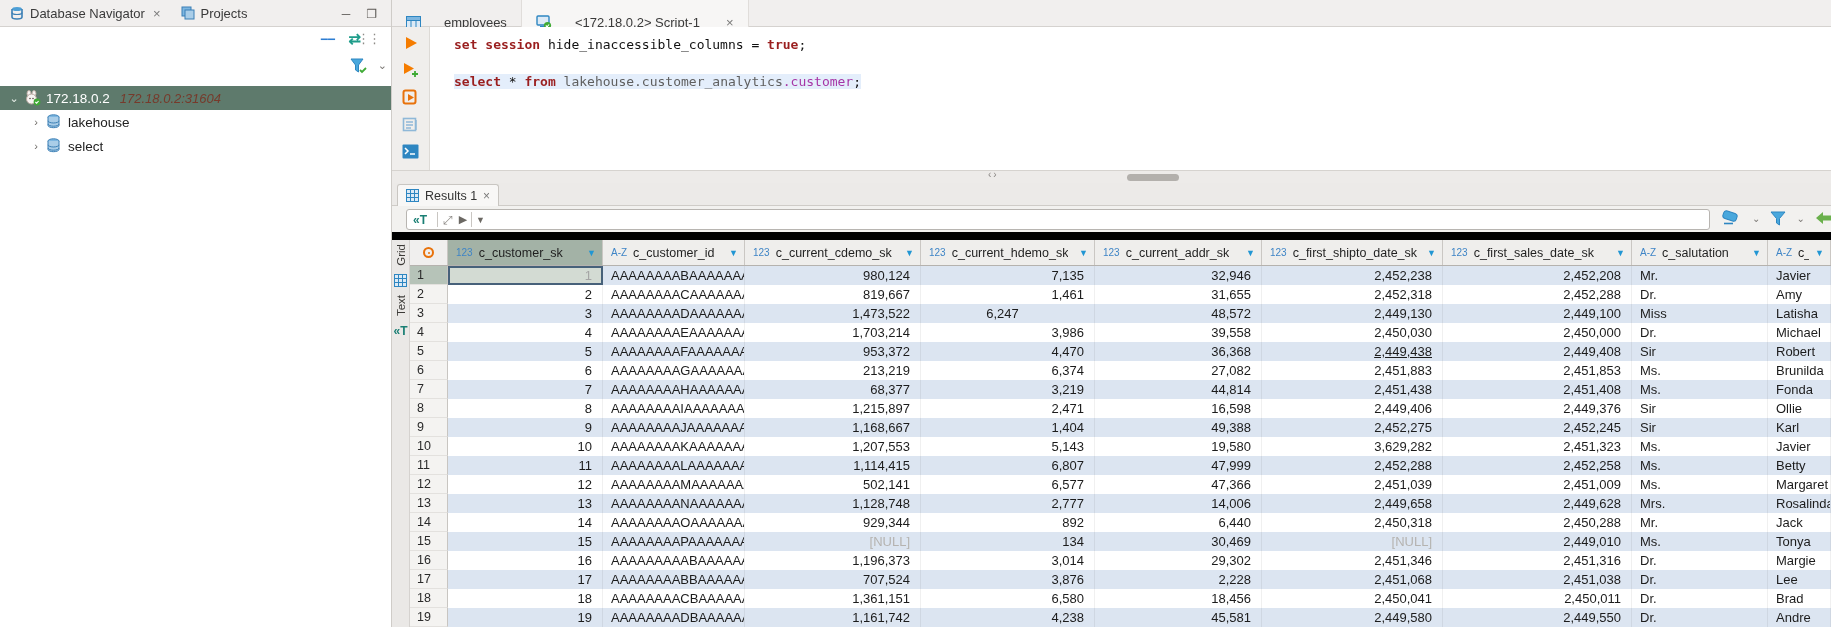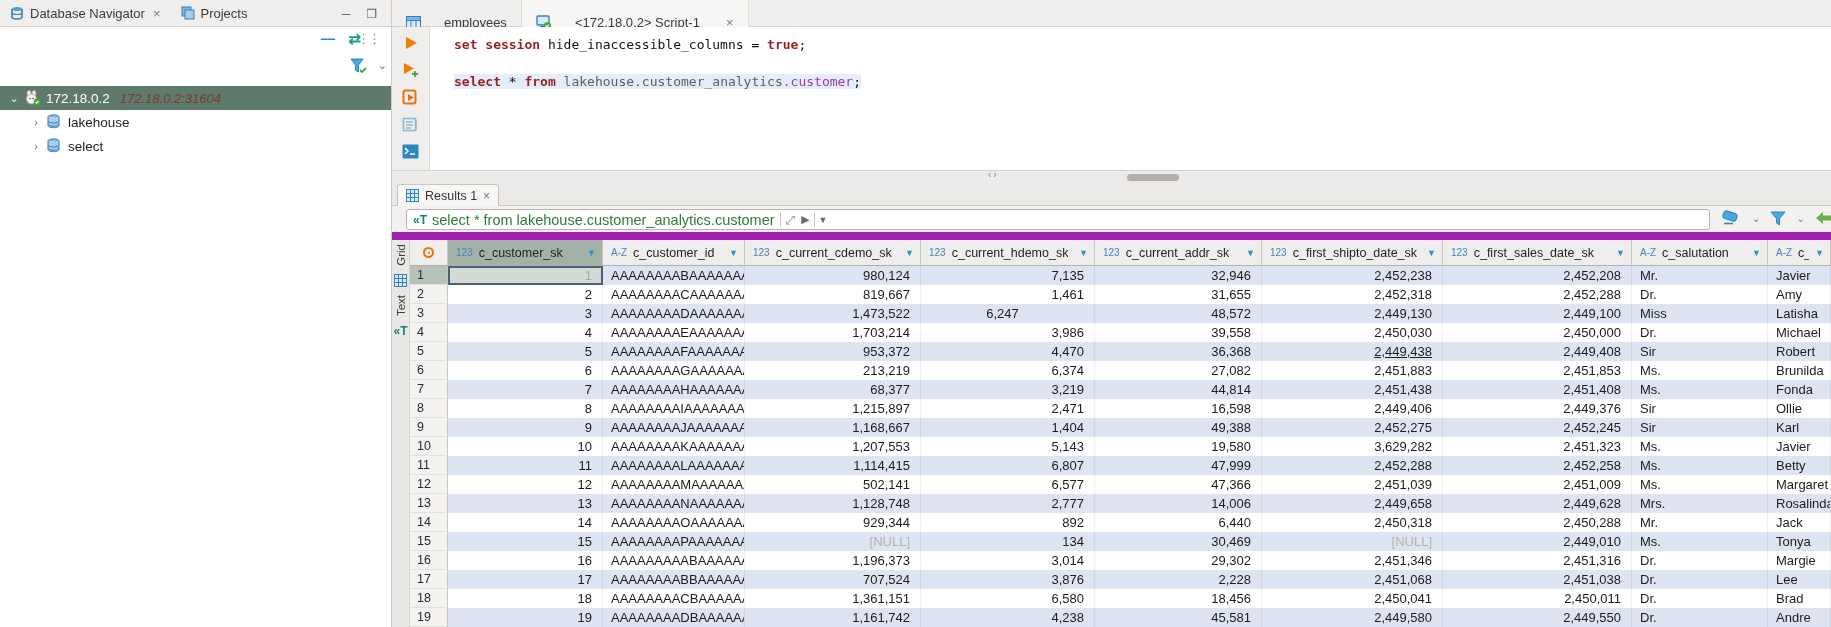--- a/index.html
+++ b/index.html
@@ -51,21 +51,21 @@
   .tok-plain { color:#111; }
   .tok-schema { color:#5f5f5f; }
   .tok-table { color:#a635a6; }
 
   
   .splitter { position:absolute; left:392px; right:0; top:170px; height:13px; background:#edebe9; border-top:1px solid #d6d3cf; }
   .hscroll-thumb { position:absolute; left:735px; top:3px; width:52px; height:7px; background:#b3b0ac; border-radius:4px; }
   .sash-grip { position:absolute; left:596px; top:-2px; color:#8b8885; font-size:10px; letter-spacing:2px; }
 
   
-  .results { position:absolute; left:392px; right:0; top:183px; bottom:0; background:#a21caf; }
+  .results { position:absolute; left:392px; right:0; top:183px; bottom:0; background:#000000; }
   .res-tabbar { position:absolute; left:0; right:0; top:0; height:23px; background:#eceae8; border-bottom:1px solid #cfccc8; }
   .res-tab { position:absolute; left:5px; top:1px; height:22px; background:#f8f7f6; border:1px solid #c9c6c2; border-bottom:none; border-radius:3px 3px 0 0; display:flex; align-items:center; gap:6px; padding:0 8px; font-size:12.5px; color:#333; }
   .res-tab .close { color:#7a7a7a; font-size:12px; }
   .filterbar { position:absolute; left:0; right:0; top:23px; height:26px; background:#f2f1ef; }
   .filter-box { position:absolute; left:14px; top:3px; width:1304px; height:21px; background:#fff; border:1px solid #b8b5b1; border-radius:3px; display:flex; align-items:center; overflow:hidden; }
   .ft-icon { color:#1a7f74; font-weight:bold; font-size:12px; padding:0 5px 0 6px; }
   .ft-query { color:#2e7d32; font-size:14.5px; white-space:pre; }
   .ft-sep { width:1px; height:15px; background:#c9c6c2; margin:0 5px; }
   .ft-expand { color:#8d8a86; font-size:12px; margin-right:6px; }
   .ft-ph { color:#9a968f; font-style:italic; font-size:14.5px; white-space:nowrap; overflow:hidden; flex:1; }
@@ -275,21 +275,20 @@
             </svg>
         </span>
         <span>Results 1</span>
         <span class="close">×</span>
       </div>
     </div>
 
     <div class="filterbar">
       <div class="filter-box">
         <span class="ft-icon">«T</span>
-        <span class="ft-query">select * from lakehouse.customer_analytics.customer</span>
         <span class="ft-sep"></span>
         <span class="ft-expand">⤢</span>
         <span class="ft-right">
           <span class="ft-play">▶</span>
           <span class="ft-vline"></span>
           <span class="ft-caret">▼</span>
         </span>
       </div>
       <div class="filter-tools">
         <span>

